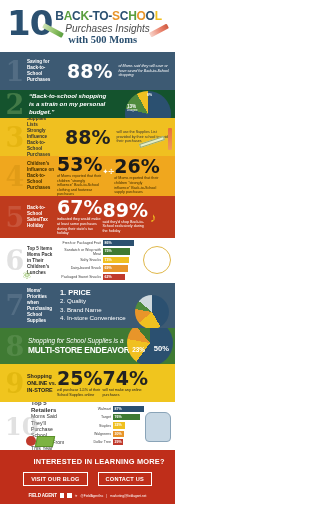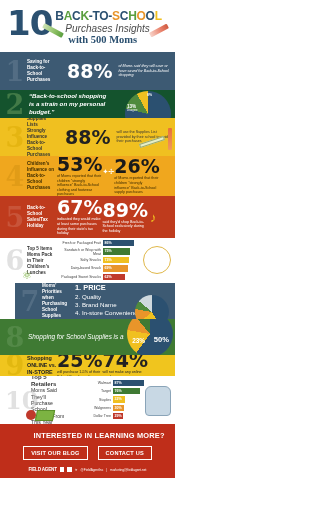--- a/index.html
+++ b/index.html
@@ -72,39 +72,39 @@
   .s6 { height: 45px; background: #fff; color: #333; }
   .s6 .num { color: #bdbdbd; }
   .bars { flex: 1; margin-left: 2px; }
   .brow { display: flex; align-items: center; height: 7.4px; margin-bottom: 1px; }
   .blab { font-size: 3.6px; text-align: right; flex: 0 0 44px; padding-right: 2px; color: #444; }
   .bbar { height: 6.4px; color: #fff; font-size: 3.6px; font-weight: bold; padding-left: 1.5px; line-height: 6.4px; }
   .globe { position: absolute; right: 4px; top: 8px; width: 28px; height: 28px; border-radius: 50%; border: 1.5px solid #e0b84a; }
   .sci { position: absolute; left: 22px; bottom: 1px; font-size: 11px; color: #7cb342; }
 
   
-  .s7 { height: 36px; background: #3d5a73; color: #fff; margin-left: 15px; }
+  .s7 { height: 45px; background: #3d5a73; color: #fff; }
   .s7 .num { color: #6e8699; }
   .prio { font-size: 6.2px; line-height: 8.4px; margin-left: 3px; }
   .prio b { font-size: 7.4px; }
   .pie7 { position: absolute; right: 6px; top: 12px; width: 34px; height: 34px; border-radius: 50%;
      background: conic-gradient(#2b5070 0 150deg, #f0c020 150deg 230deg, #e8952a 230deg 280deg, #4f8a3d 280deg 310deg, #cfd8dd 310deg 360deg); }
 
   
   .s8 { height: 36px; background: #3f7a33; color: #fff; }
   .s8 .num { color: #6d9c61; }
   .s8-t1 { font-size: 6.4px; font-style: italic; line-height: 8px; }
   .s8-t2 { font-size: 8.4px; font-weight: bold; letter-spacing: -.2px; }
   .pie8 { position: absolute; right: 2px; top: -8px; width: 46px; height: 46px; border-radius: 50%;
      background: conic-gradient(#2b5070 0 216deg, #f0c020 216deg 280deg, #e8952a 280deg 320deg, #3f7a33 320deg 360deg); }
   .p8a { position: absolute; right: 6px; top: 16px; font-size: 7.6px; font-weight: bold; color: #fff; }
   .p8b { position: absolute; right: 30px; top: 18px; font-size: 6.4px; font-weight: bold; color: #fff; }
 
   
-  .s9 { height: 21px; background: #f0c51e; color: #222; }
+  .s9 { height: 38px; background: #f0c51e; color: #222; }
   .s9 .num { color: #d3aa00; }
   .s9 .fine { width: 44px; }
   .s9 .lead { font-size: 5.4px; line-height: 7px; }
 
   
   .s10 { height: 48px; background: #fff; color: #333; }
   .s10 .num { color: #bdbdbd; font-size: 24px; width: 26px; }
   .s10-lead { font-size: 5.2px; line-height: 6.4px; width: 36px; }
   .s10-lead b { font-size: 6px; }
   .bag { position: absolute; right: 4px; top: 10px; width: 26px; height: 30px; background: #c8d8e4; border: 1px solid #8aa4b8; border-radius: 6px 6px 4px 4px; }
@@ -230,20 +230,21 @@
       <div>3. Brand Name</div>
       <div>4. In-store Convenience</div>
     </div>
     <div class="pie7"></div>
   </div>
 
   <div class="sec s8">
     <div class="num">8</div>
     <div style="margin-left:3px;">
       <div class="s8-t1">Shopping for School Supplies is a</div>
+      <div class="s8-t2">MULTI-STORE ENDEAVOR</div>
     </div>
     <div class="pie8"></div>
     <div class="p8a"><span>50%</span></div>
     <div class="p8b"><span>23%</span></div>
   </div>
 
   <div class="sec s9">
     <div class="num">9</div>
     <div class="lead">Shopping ONLINE vs. IN-STORE</div>
     <div class="stat">

